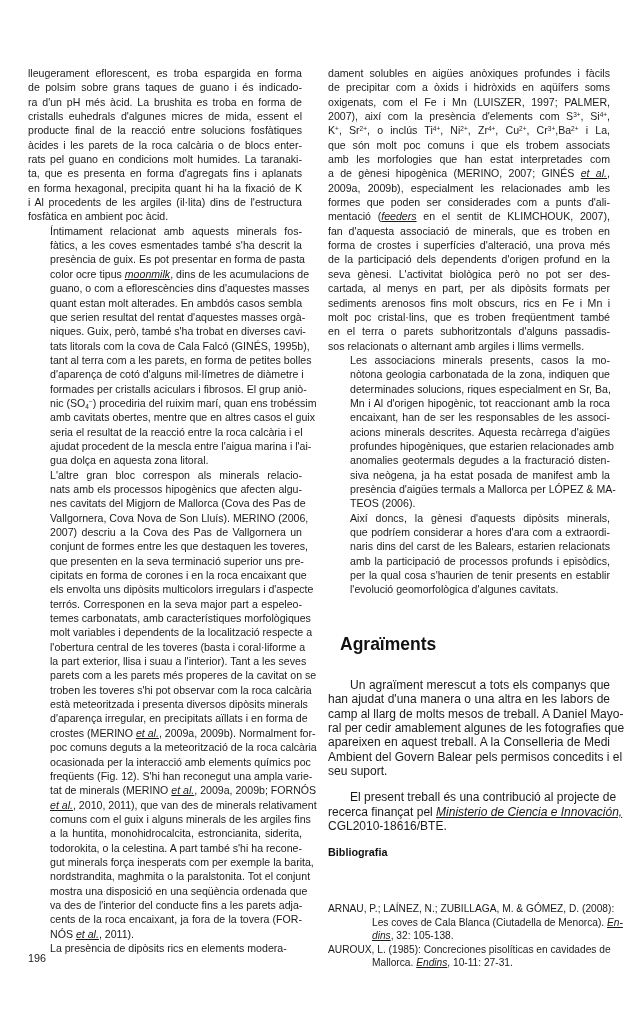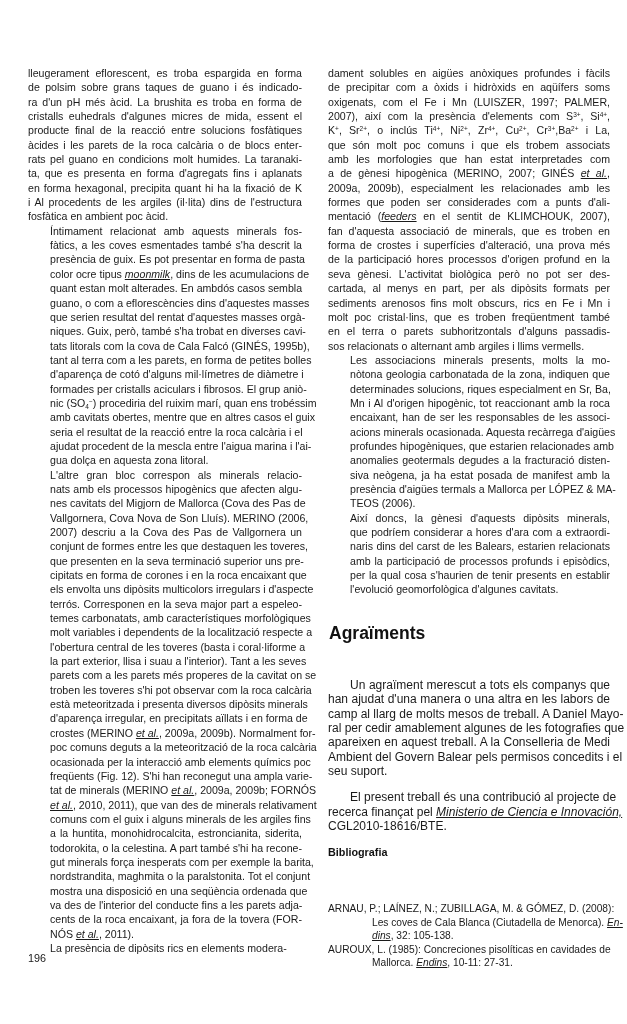--- a/index.html
+++ b/index.html
@@ -7,21 +7,21 @@
          font-family: "Liberation Sans", sans-serif; color: #1a1a1a; }
   .col { position: absolute; top: 66px; width: 274px; font-size: 10.6px; line-height: 14.35px; }
   .col.left { left: 28px; }
   .col.right { left: 328px; width: 282px; }
   .col p { margin: 0; text-align: justify; hyphens: manual; }
   .col p.indent { text-indent: 22px; }
   .ln { display: block; text-align: justify; text-align-last: justify; white-space: nowrap; }
   .ln.last { text-align-last: left; }
   sup { font-size: 6.5px; line-height: 0; vertical-align: 3.5px; }
   sub { font-size: 6.5px; line-height: 0; vertical-align: -2px; }
-  h2.section { position: absolute; left: 328px; top: 622px; margin: 1px; font-size: 17.5px; font-weight: bold; color: #111; }
+  h2.section { position: absolute; left: 328px; top: 622px; margin: 12px; font-size: 17.5px; font-weight: bold; color: #111; }
   .ack { position: absolute; left: 328px; top: 666px; width: 282px; font-size: 12px; line-height: 14.35px; }
   h3.bib { position: absolute; left: 328px; top: 846px; margin: 0; font-size: 10.8px; font-weight: bold; color: #111; }
   .refs { position: absolute; left: 328px; top: 882px; width: 282px; font-size: 10.2px; line-height: 13.6px; margin-top: 20px; }
   .ref { margin: 0 0 0 0; padding-left: 22px; text-indent: -22px; }
   .pagenum { position: absolute; left: 28px; top: 952px; font-size: 10.8px; text-align: right; }
   em { font-style: italic; text-decoration: underline; }
 </style>
 </head>
 <body>
 
@@ -37,22 +37,22 @@
       <span class="ln">ta, que es presenta en forma d'agregats fins i aplanats</span>
       <span class="ln">en forma hexagonal, precipita quant hi ha la fixació de K</span>
       <span class="ln">i Al procedents de les argiles (il·lita) dins de l'estructura</span>
       <span class="ln last">fosfàtica en ambient poc àcid.</span>
     </p>
     <p class="indent">
       <span class="ln" style="text-indent: 22px;">Íntimament relacionat amb aquests minerals fos-</span>
       <span class="ln">fàtics, a les coves esmentades també s'ha descrit la</span>
       <span class="ln">presència de guix. Es pot presentar en forma de pasta</span>
       <span class="ln">color ocre tipus <em>moonmilk</em>, dins de les acumulacions de</span>
+      <span class="ln">guano, o com a eflorescències dins d'aquestes masses</span>
       <span class="ln">quant estan molt alterades. En ambdós casos sembla</span>
-      <span class="ln">guano, o com a eflorescències dins d'aquestes masses</span>
       <span class="ln">que serien resultat del rentat d'aquestes masses orgà-</span>
       <span class="ln">niques. Guix, però, també s'ha trobat en diverses cavi-</span>
       <span class="ln">tats litorals com la cova de Cala Falcó (GINÉS, 1995b),</span>
       <span class="ln">tant al terra com a les parets, en forma de petites bolles</span>
       <span class="ln">d'aparença de cotó d'alguns mil·límetres de diàmetre i</span>
       <span class="ln">formades per cristalls aciculars i fibrosos. El grup aniò-</span>
       <span class="ln">nic (SO<sub>4</sub><sup>−</sup>) procediria del ruixim marí, quan ens trobéssim</span>
       <span class="ln">amb cavitats obertes, mentre que en altres casos el guix</span>
       <span class="ln">seria el resultat de la reacció entre la roca calcària i el</span>
       <span class="ln">ajudat procedent de la mescla entre l'aigua marina i l'ai-</span>
@@ -105,35 +105,35 @@
       <span class="ln">2007), així com la presència d'elements com S<sup>3+</sup>, Si<sup>4+</sup>,</span>
       <span class="ln">K<sup>+</sup>, Sr<sup>2+</sup>, o inclús Ti<sup>4+</sup>, Ni<sup>2+</sup>, Zr<sup>4+</sup>, Cu<sup>2+</sup>, Cr<sup>3+</sup>,Ba<sup>2+</sup> i La,</span>
       <span class="ln">que són molt poc comuns i que els trobem associats</span>
       <span class="ln">amb les morfologies que han estat interpretades com</span>
       <span class="ln">a de gènesi hipogènica (MERINO, 2007; GINÉS <em>et al.</em>,</span>
       <span class="ln">2009a, 2009b), especialment les relacionades amb les</span>
       <span class="ln">formes que poden ser considerades com a punts d'ali-</span>
       <span class="ln">mentació (<em>feeders</em> en el sentit de KLIMCHOUK, 2007),</span>
       <span class="ln">fan d'aquesta associació de minerals, que es troben en</span>
       <span class="ln">forma de crostes i superfícies d'alteració, una prova més</span>
-      <span class="ln">de la participació hores processos d'origen profund en la</span>
+      <span class="ln">de la participació dels dependents d'origen profund en la</span>
       <span class="ln">seva gènesi. L'activitat biològica però no pot ser des-</span>
       <span class="ln">cartada, al menys en part, per als dipòsits formats per</span>
       <span class="ln">sediments arenosos fins molt obscurs, rics en Fe i Mn i</span>
       <span class="ln">molt poc cristal·lins, que es troben freqüentment també</span>
       <span class="ln">en el terra o parets subhoritzontals d'alguns passadis-</span>
       <span class="ln last">sos relacionats o alternant amb argiles i llims vermells.</span>
     </p>
     <p class="indent">
-      <span class="ln" style="text-indent: 22px;">Les associacions minerals presents, molts la mo-</span>
+      <span class="ln" style="text-indent: 22px;">Les associacions minerals presents, casos la mo-</span>
       <span class="ln">nòtona geologia carbonatada de la zona, indiquen que</span>
       <span class="ln">determinades solucions, riques especialment en Sr, Ba,</span>
       <span class="ln">Mn i Al d'origen hipogènic, tot reaccionant amb la roca</span>
       <span class="ln">encaixant, han de ser les responsables de les associ-</span>
-      <span class="ln">acions minerals ocasionada. Aquesta recàrrega d'aigües</span>
+      <span class="ln">acions minerals descrites. Aquesta recàrrega d'aigües</span>
       <span class="ln">profundes hipogèniques, que estarien relacionades amb</span>
       <span class="ln">anomalies geotermals degudes a la fracturació disten-</span>
       <span class="ln">siva neògena, ja ha estat posada de manifest amb la</span>
       <span class="ln">presència d'aigües termals a Mallorca per LÓPEZ &amp; MA-</span>
       <span class="ln last">TEOS (2006).</span>
     </p>
     <p class="indent">
       <span class="ln" style="text-indent: 22px;">Així doncs, la gènesi d'aquests dipòsits minerals,</span>
       <span class="ln">que podríem considerar a hores d'ara com a extraordi-</span>
       <span class="ln">naris dins del carst de les Balears, estarien relacionats</span>

